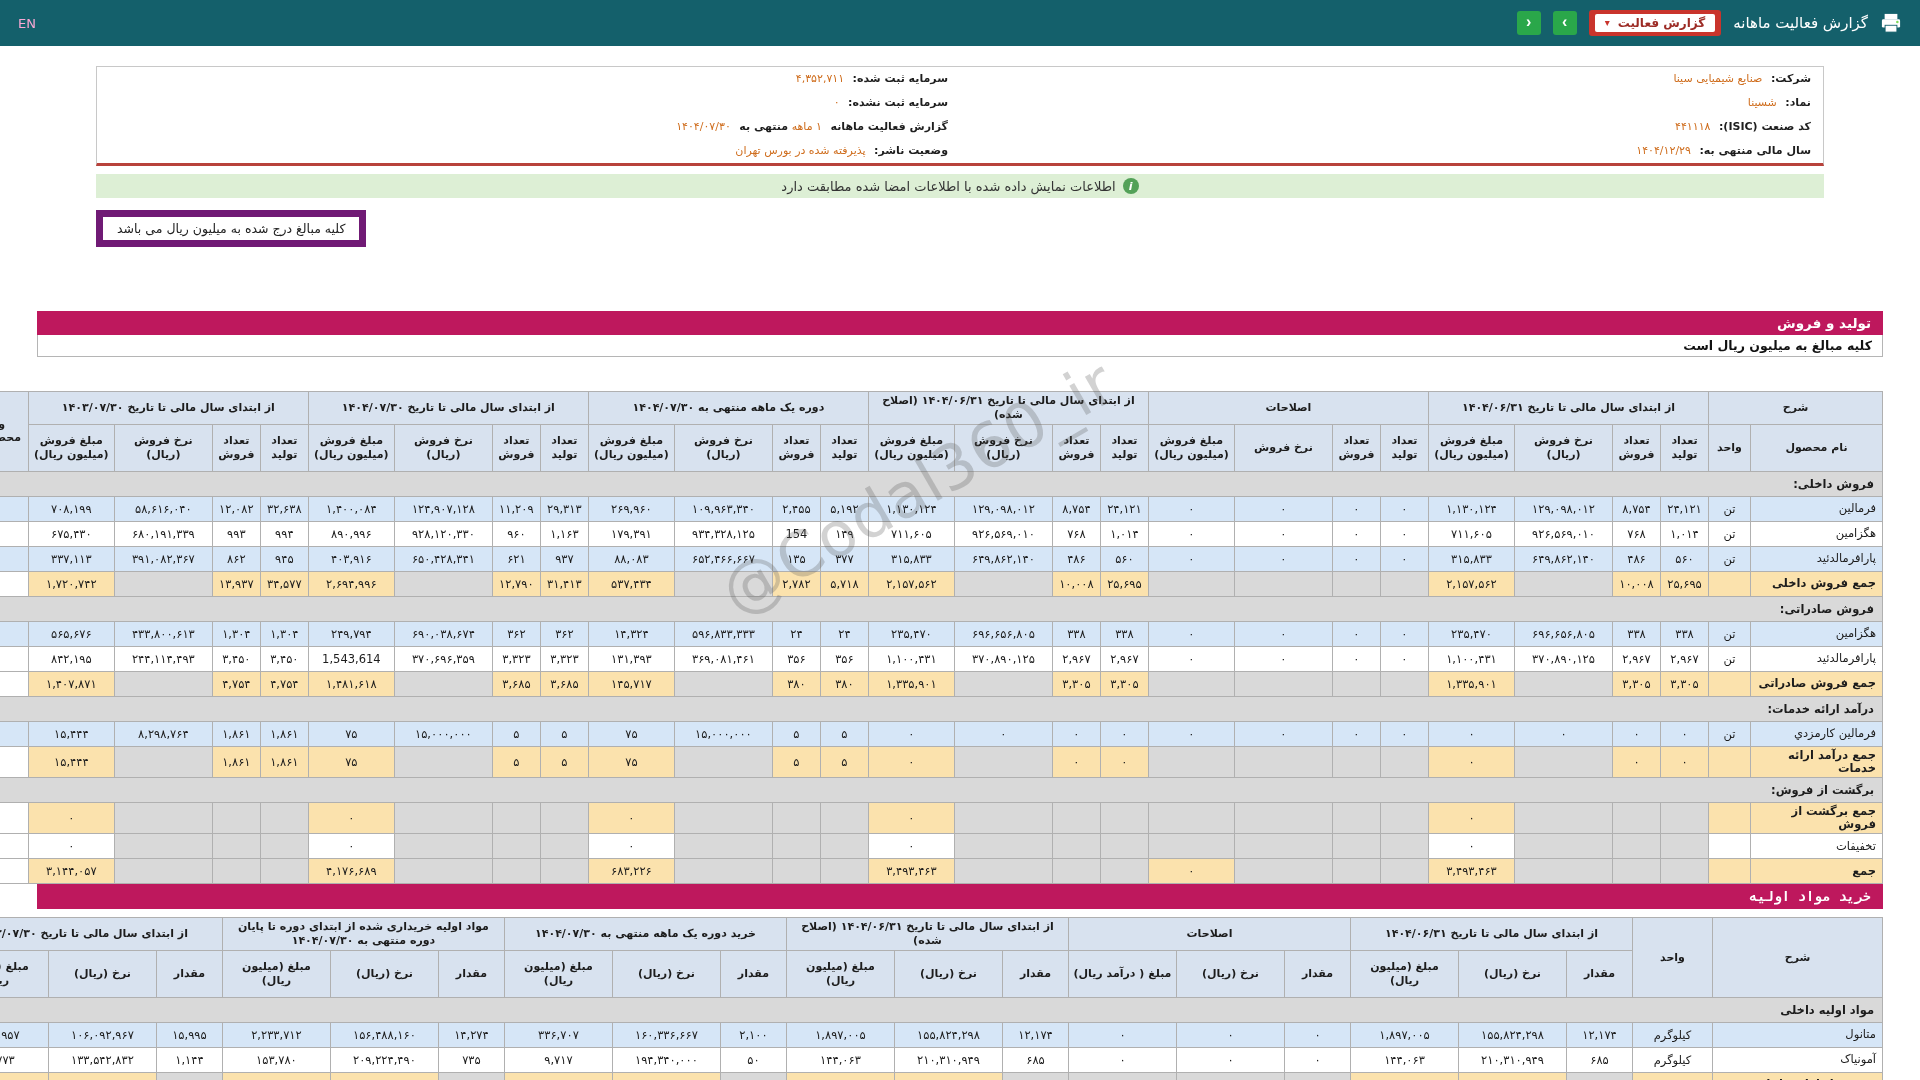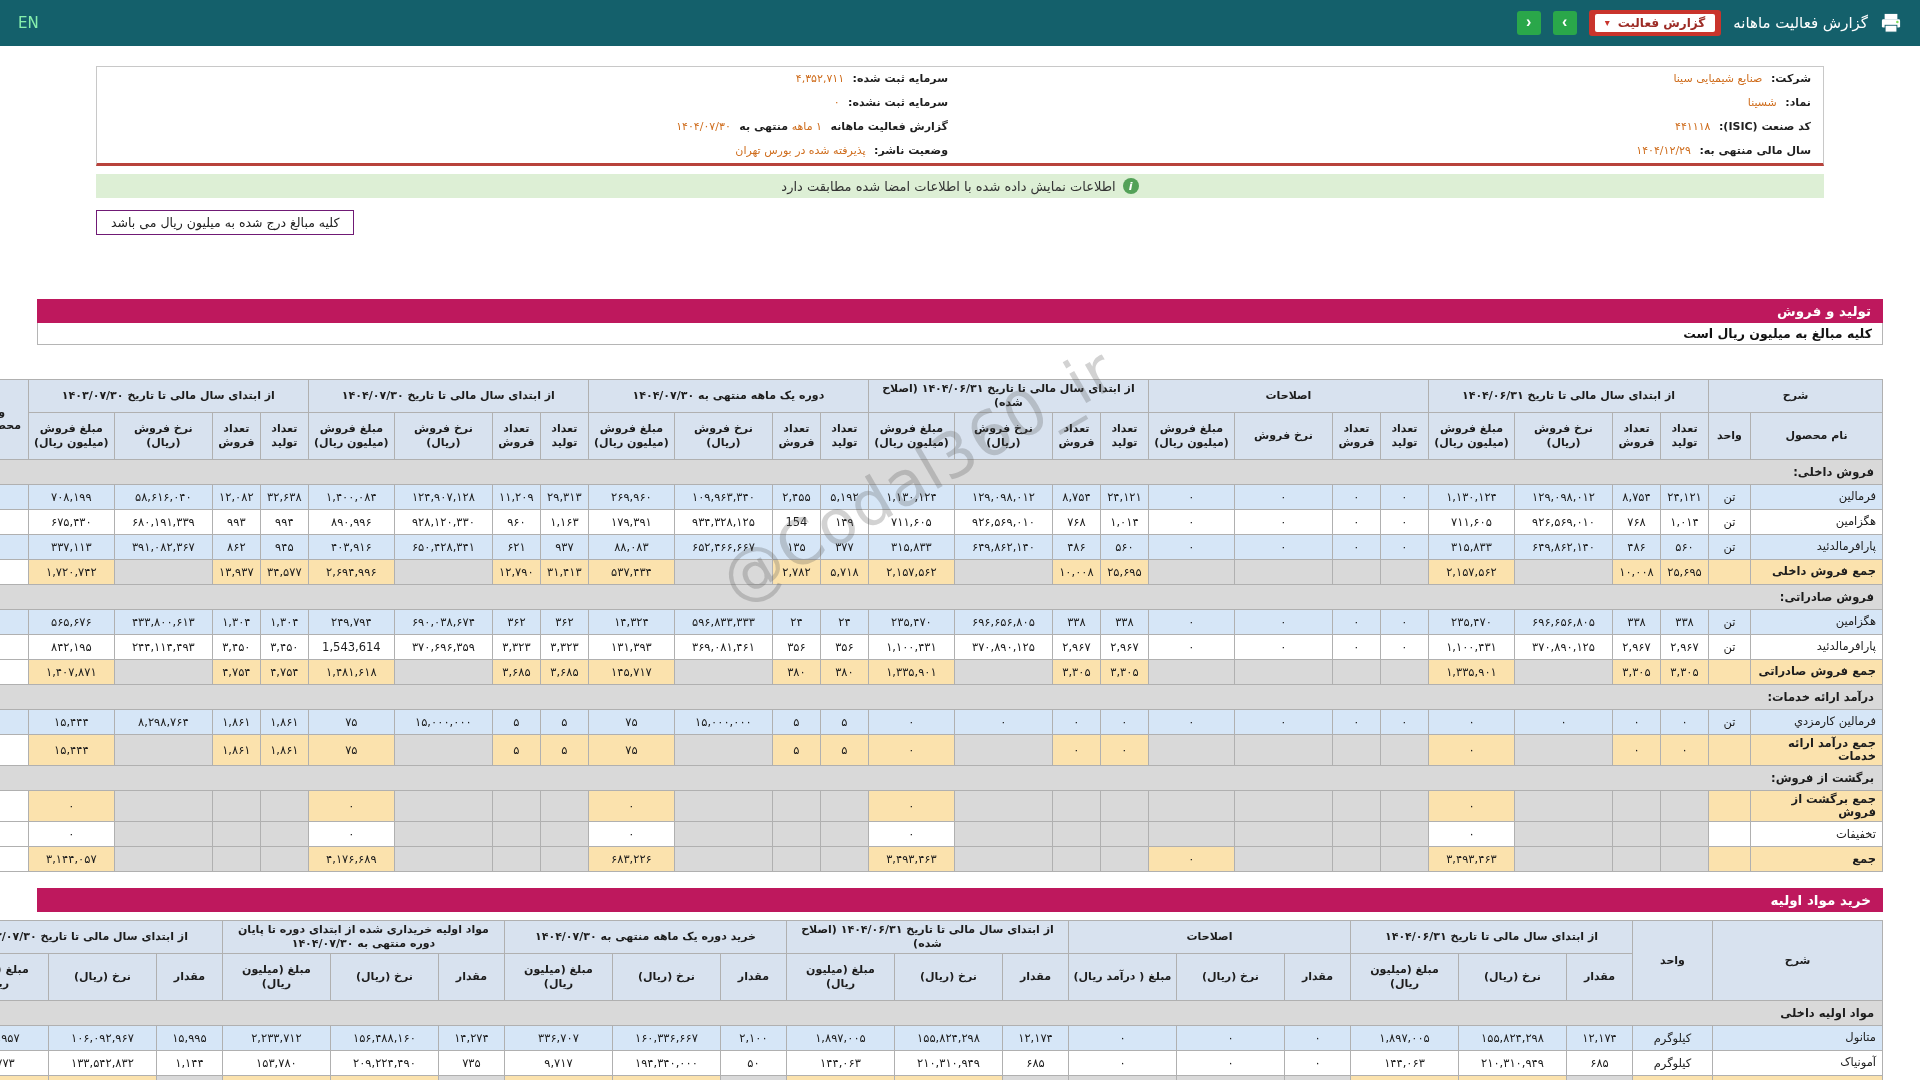--- a/index.html
+++ b/index.html
@@ -8,35 +8,35 @@
     font-family:"DejaVu Sans",sans-serif;direction:rtl;color:#222;
   }
   
   .topbar{height:46px;background:#14606b;display:flex;align-items:center;gap:12px;padding:0 18px;box-sizing:border-box;}
   .tb-icon{display:inline-flex;align-items:center;}
   .tb-title{color:#fff;font-size:15px;}
   .dd{background:#c9342c;border-radius:3px;padding:4px 6px;display:flex;align-items:center;cursor:pointer;}
   .dd-box{background:#fff;border-radius:2px;padding:2px 10px;font-size:12px;color:#9c2b25;font-weight:bold;display:flex;align-items:center;gap:8px;}
   .caret{color:#c9342c;font-size:10px;line-height:1;}
   .nav-btn{width:24px;height:24px;background:#2aa74a;border:none;border-radius:3px;color:#fff;font-size:16px;font-weight:bold;display:flex;align-items:center;justify-content:center;cursor:pointer;padding:0 0 2px 0;}
-  .lang{margin-inline-start:auto;color:#86efac;font-size:15px;cursor:pointer;}
+  .lang{margin-inline-start:auto;color:#f9a8d4;font-size:13px;cursor:pointer;}
   
   .info{margin:20px 96px 0;border:1px solid #c8c8c8;border-bottom:3px solid #b8423b;display:grid;grid-template-columns:1fr 1fr;background:#fff;}
   .info .cell{padding:3px 12px;font-size:11px;line-height:18px;white-space:nowrap;overflow:hidden;}
   .lbl{font-weight:bold;color:#1e1e1e;}
   .val{color:#cf6d1d;margin-right:5px;}
   
   .alert{margin:8px 96px 0;background:#ddefd5;padding:4px 0;font-size:13px;color:#333;display:flex;align-items:center;justify-content:center;gap:7px;}
   .info-icon{width:16px;height:16px;border-radius:50%;background:#53a158;color:#fff;font-size:11px;font-weight:bold;display:inline-flex;align-items:center;justify-content:center;font-style:italic;}
   
-  .note-box{margin:12px auto 0 96px;width:fit-content;border:1px solid #701a75;padding:4px 14px;font-size:12.5px;color:#222;}
+  .note-box{margin:12px auto 0 96px;width:fit-content;border:7px solid #701a75;padding:4px 14px;font-size:12.5px;color:#222;}
   
   .section-bar{margin:0 37px;background:#be185d;color:#fff;font-weight:bold;font-size:13.5px;padding:4px 12px;}
   .section-bar.first{margin-top:64px;}
-  .section-bar.second{margin-top:16px;}
+  .section-bar.second{font-family:Liberation Mono, monospace;}
   .units-row{margin:0 37px;border:1px solid #b5b5b5;border-top:none;padding:3px 10px;font-weight:bold;font-size:12.5px;background:#fff;color:#111;}
   
   .table-wrap{position:relative;margin:34px 37px 0;}
   table.grid{border-collapse:collapse;table-layout:fixed;width:100%;direction:rtl;font-size:11.5px;}
   table.grid.m{width:calc(100% - 74px);margin:8px 37px 0;}
   .grid th,.grid td{border:1px solid #b0b0b0;padding:2px 3px;text-align:center;color:#1c1c1c;overflow:hidden;}
   .grid thead th{background:#d8e2ef;font-weight:bold;font-size:11px;line-height:1.25;}
   .grid thead tr:first-child th{height:22px;}
   .grid thead tr:last-child th{height:42px;vertical-align:middle;}
   .grid tbody td{height:20px;white-space:nowrap;}

